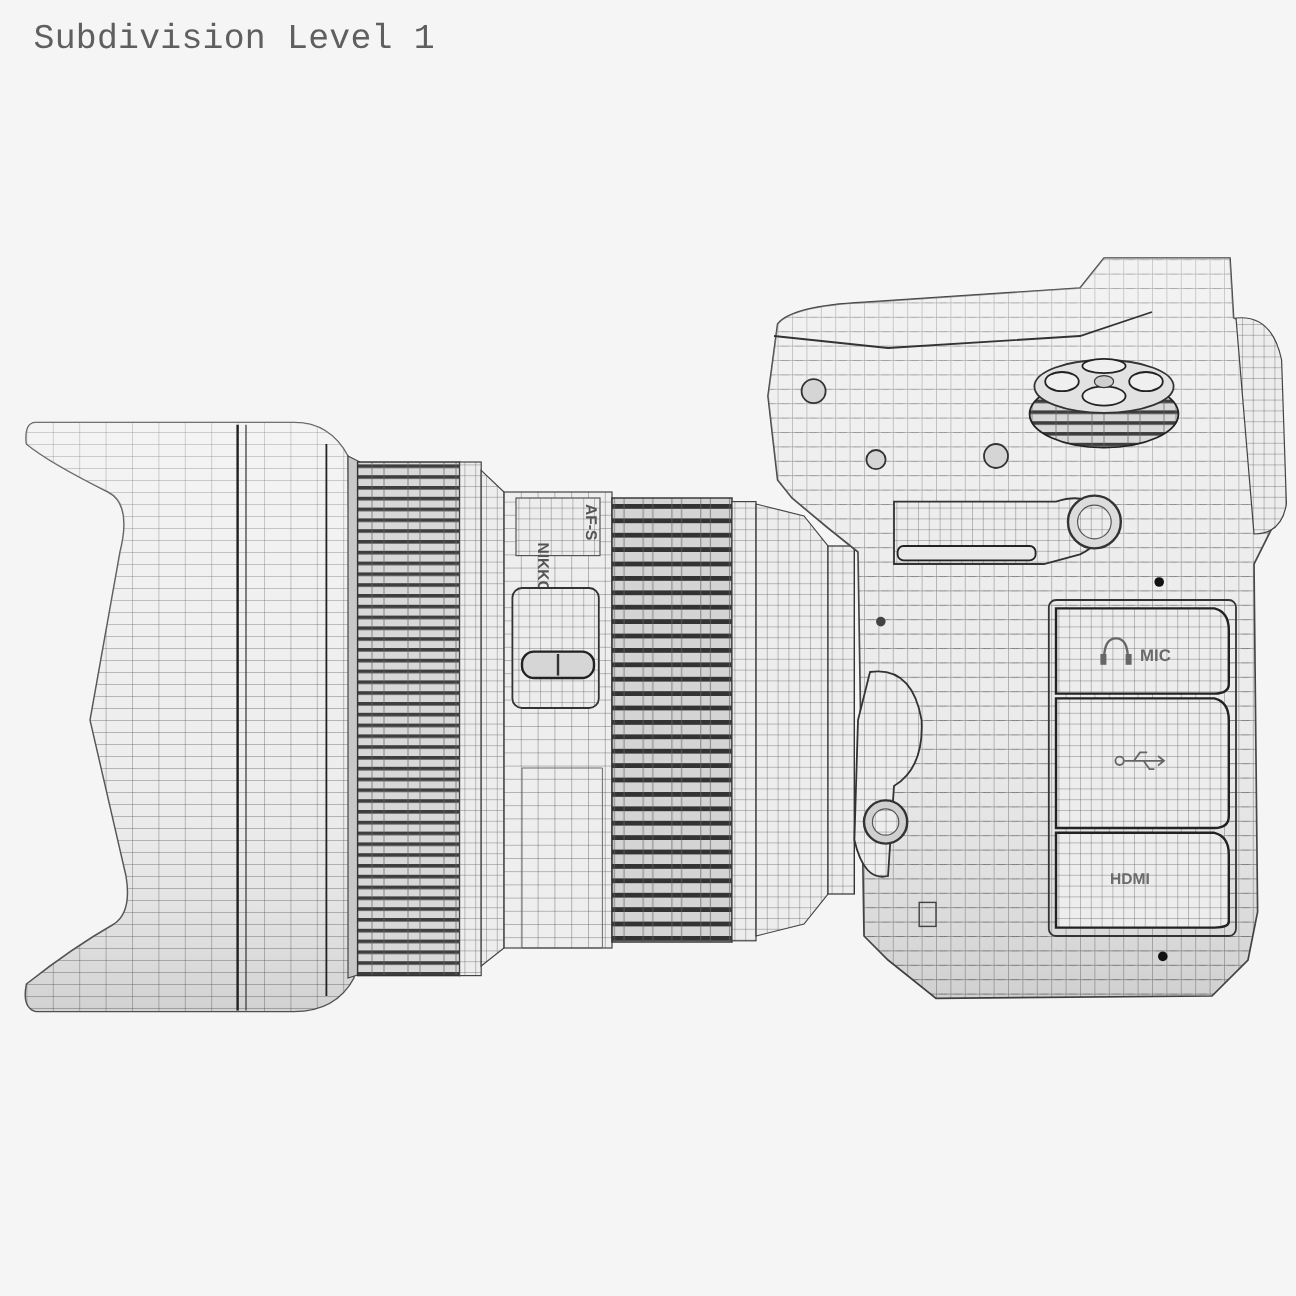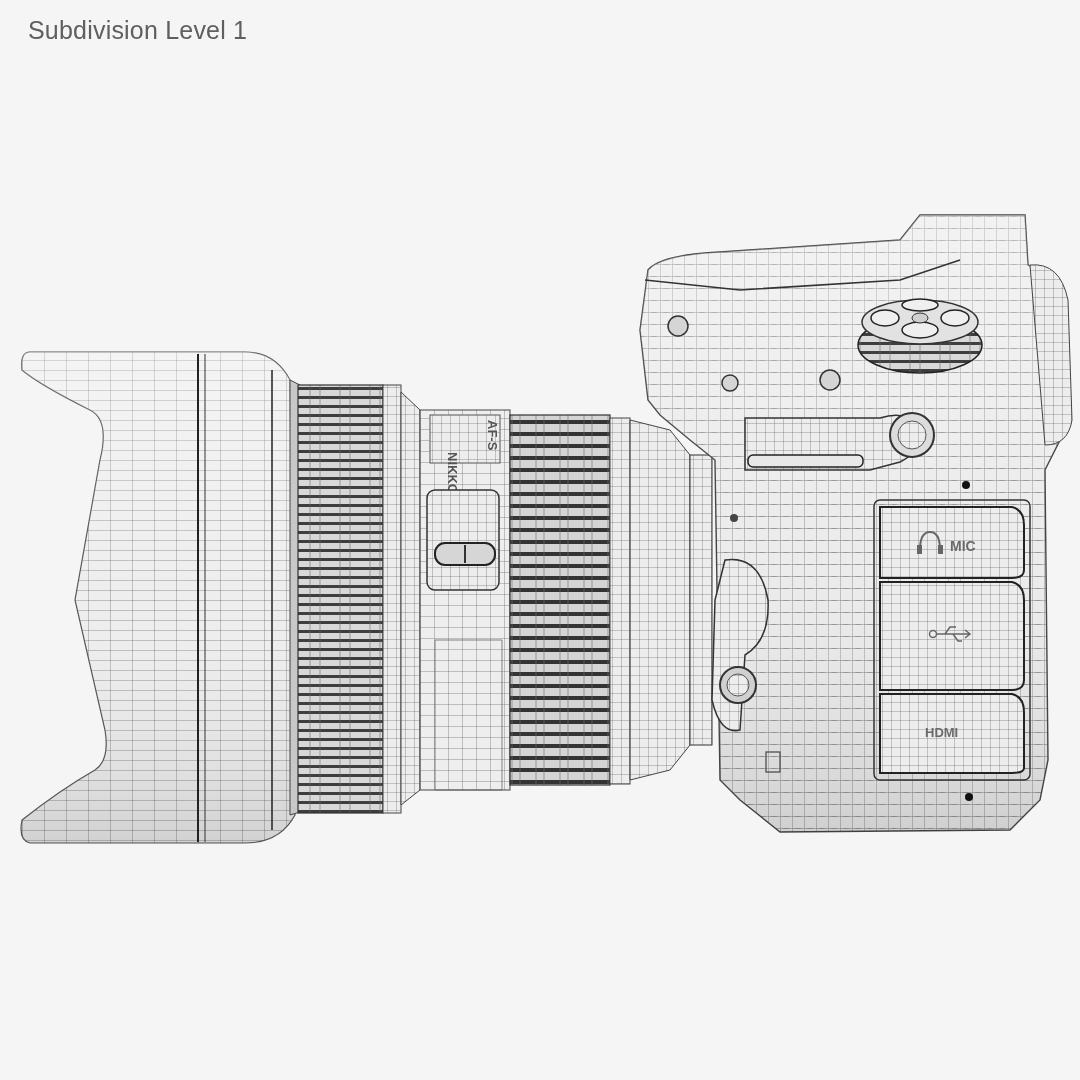--- a/index.html
+++ b/index.html
@@ -4,22 +4,22 @@
   <style>
     html, body { margin: 0; padding: 0; }
     body {
       width: 1080px; height: 1080px; overflow: hidden;
       background: #f5f5f5;
       font-family: "Liberation Sans", sans-serif;
       position: relative;
     }
     .caption {
       position: absolute; left: 28px; top: 16px;
-      font-size: 25px; color: #5f5f5f; letter-spacing: 0.2px;
-      font-family: Liberation Sans, sans-serif;
+      font-size: 29px; color: #5f5f5f; letter-spacing: 0.2px;
+      font-family: Liberation Mono, monospace;
     }
     .scene { position: absolute; left: 0; top: 0; width: 1080px; height: 1080px; }
     .port-label {
       font-family: "Liberation Sans", sans-serif;
       font-weight: bold; fill: #6a6a6a;
     }
   </style>
 </head>
 <body>
 

